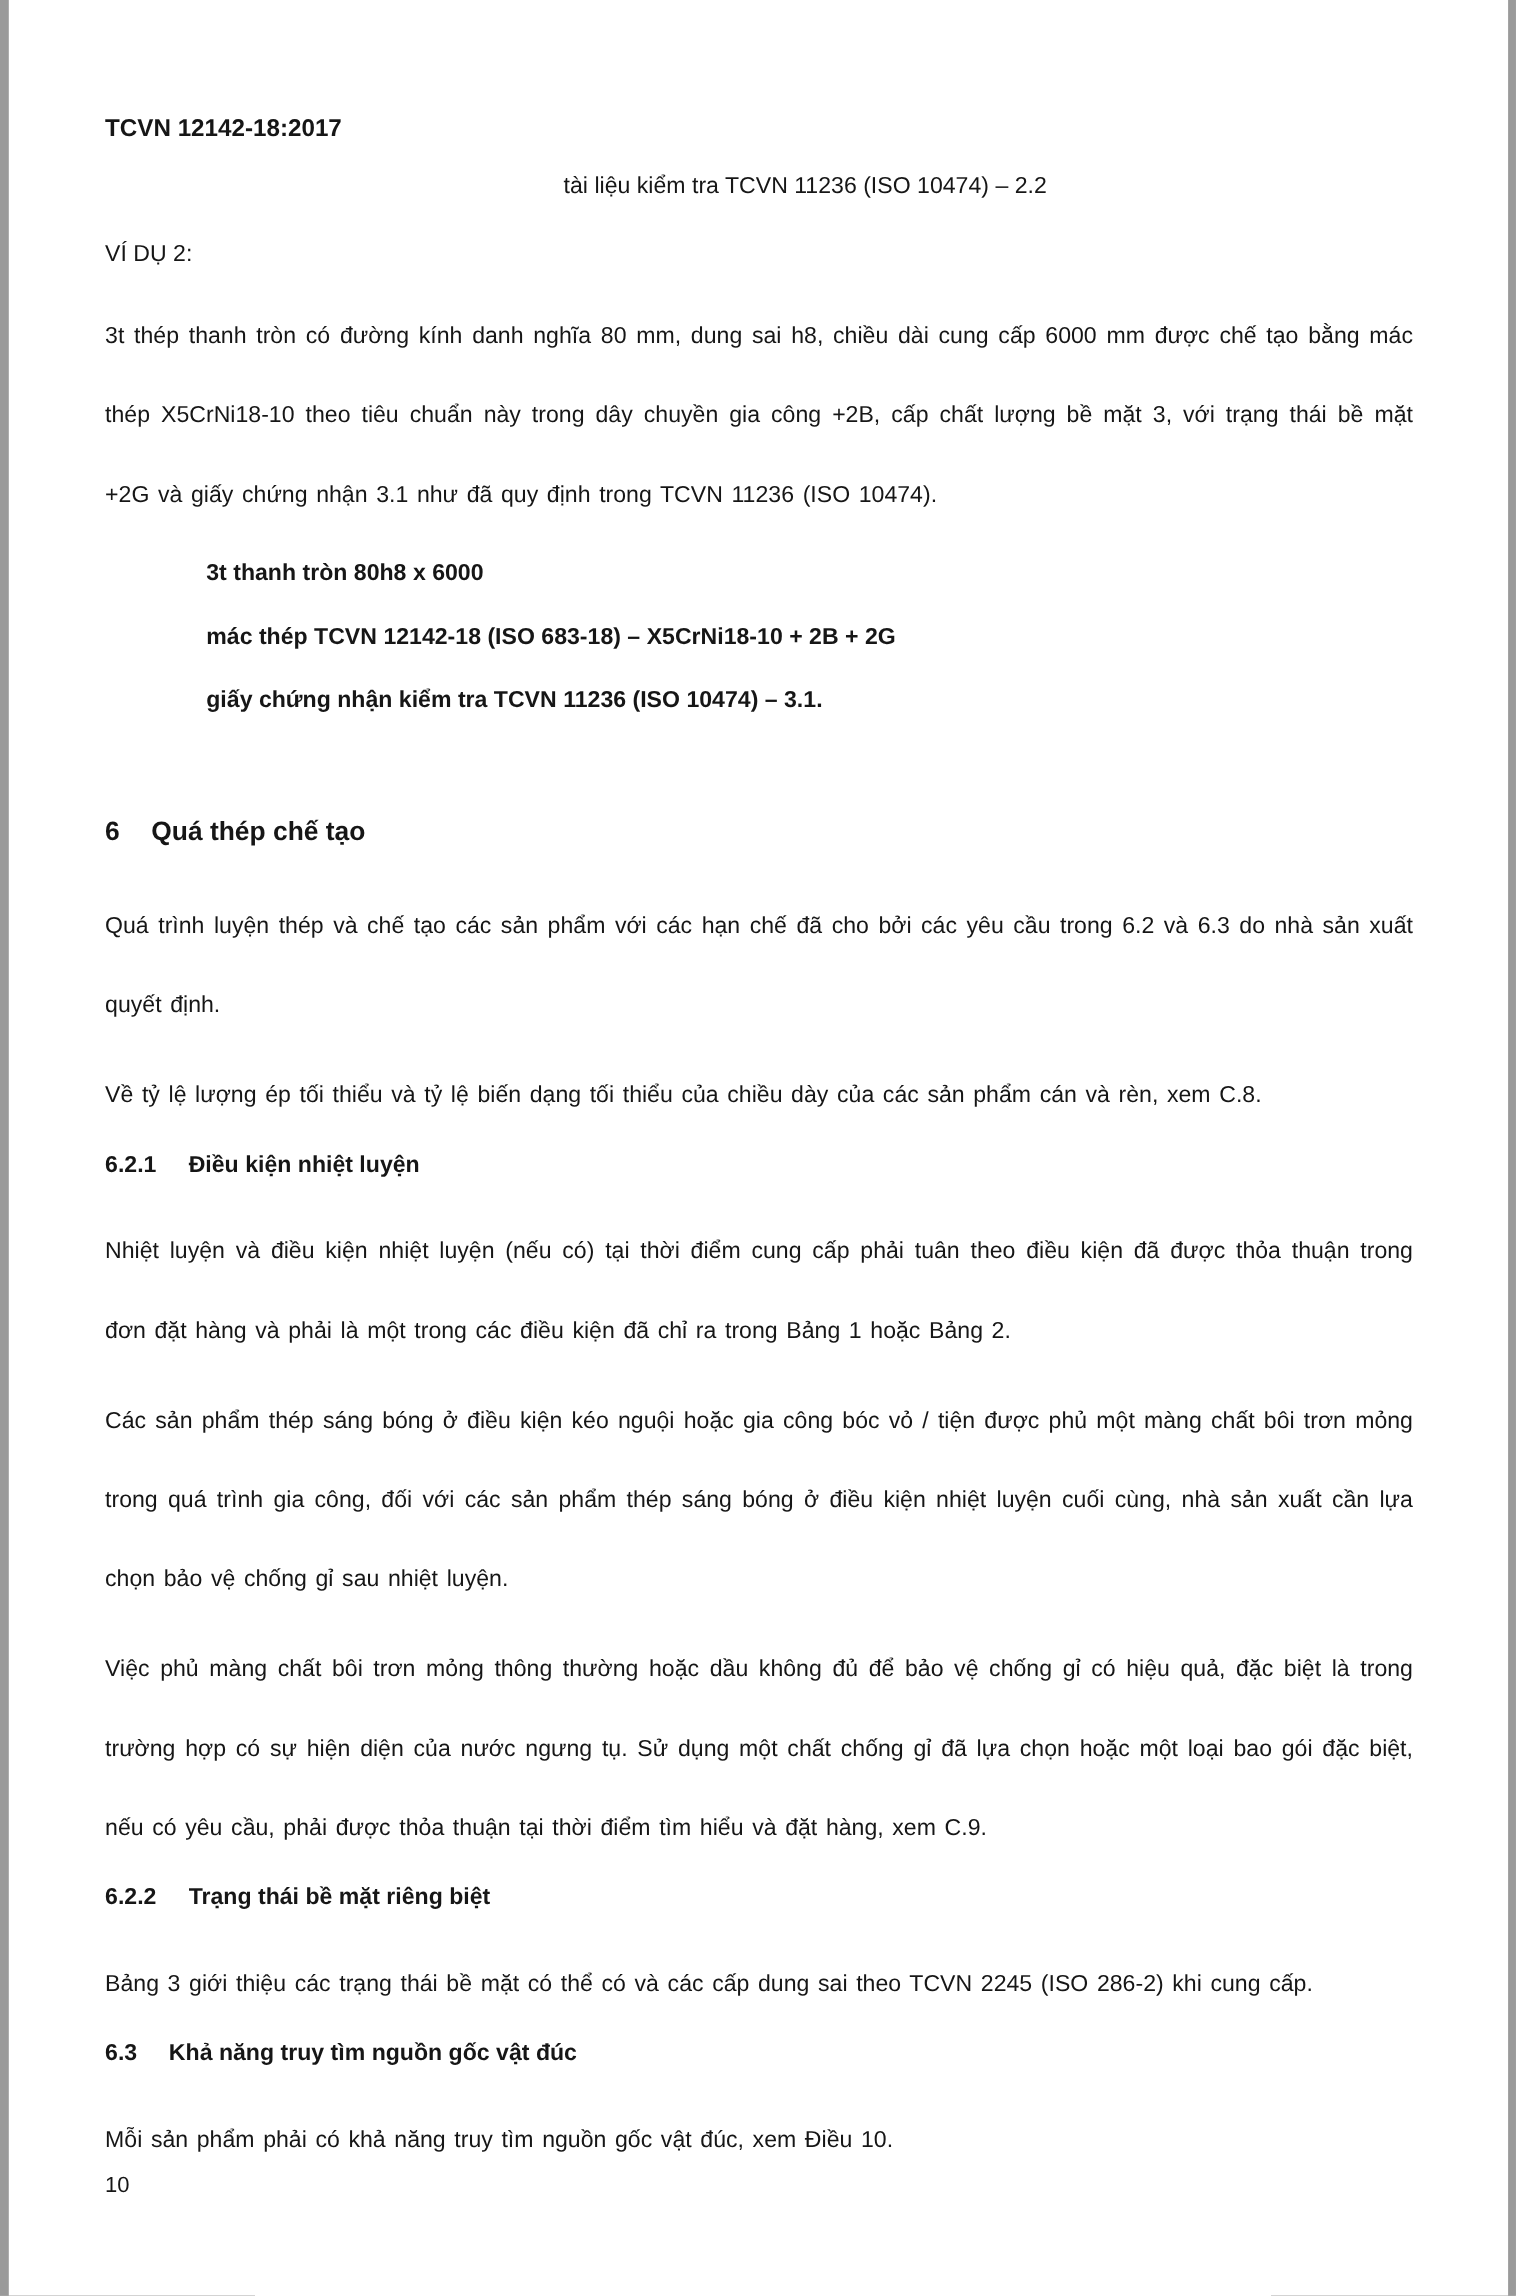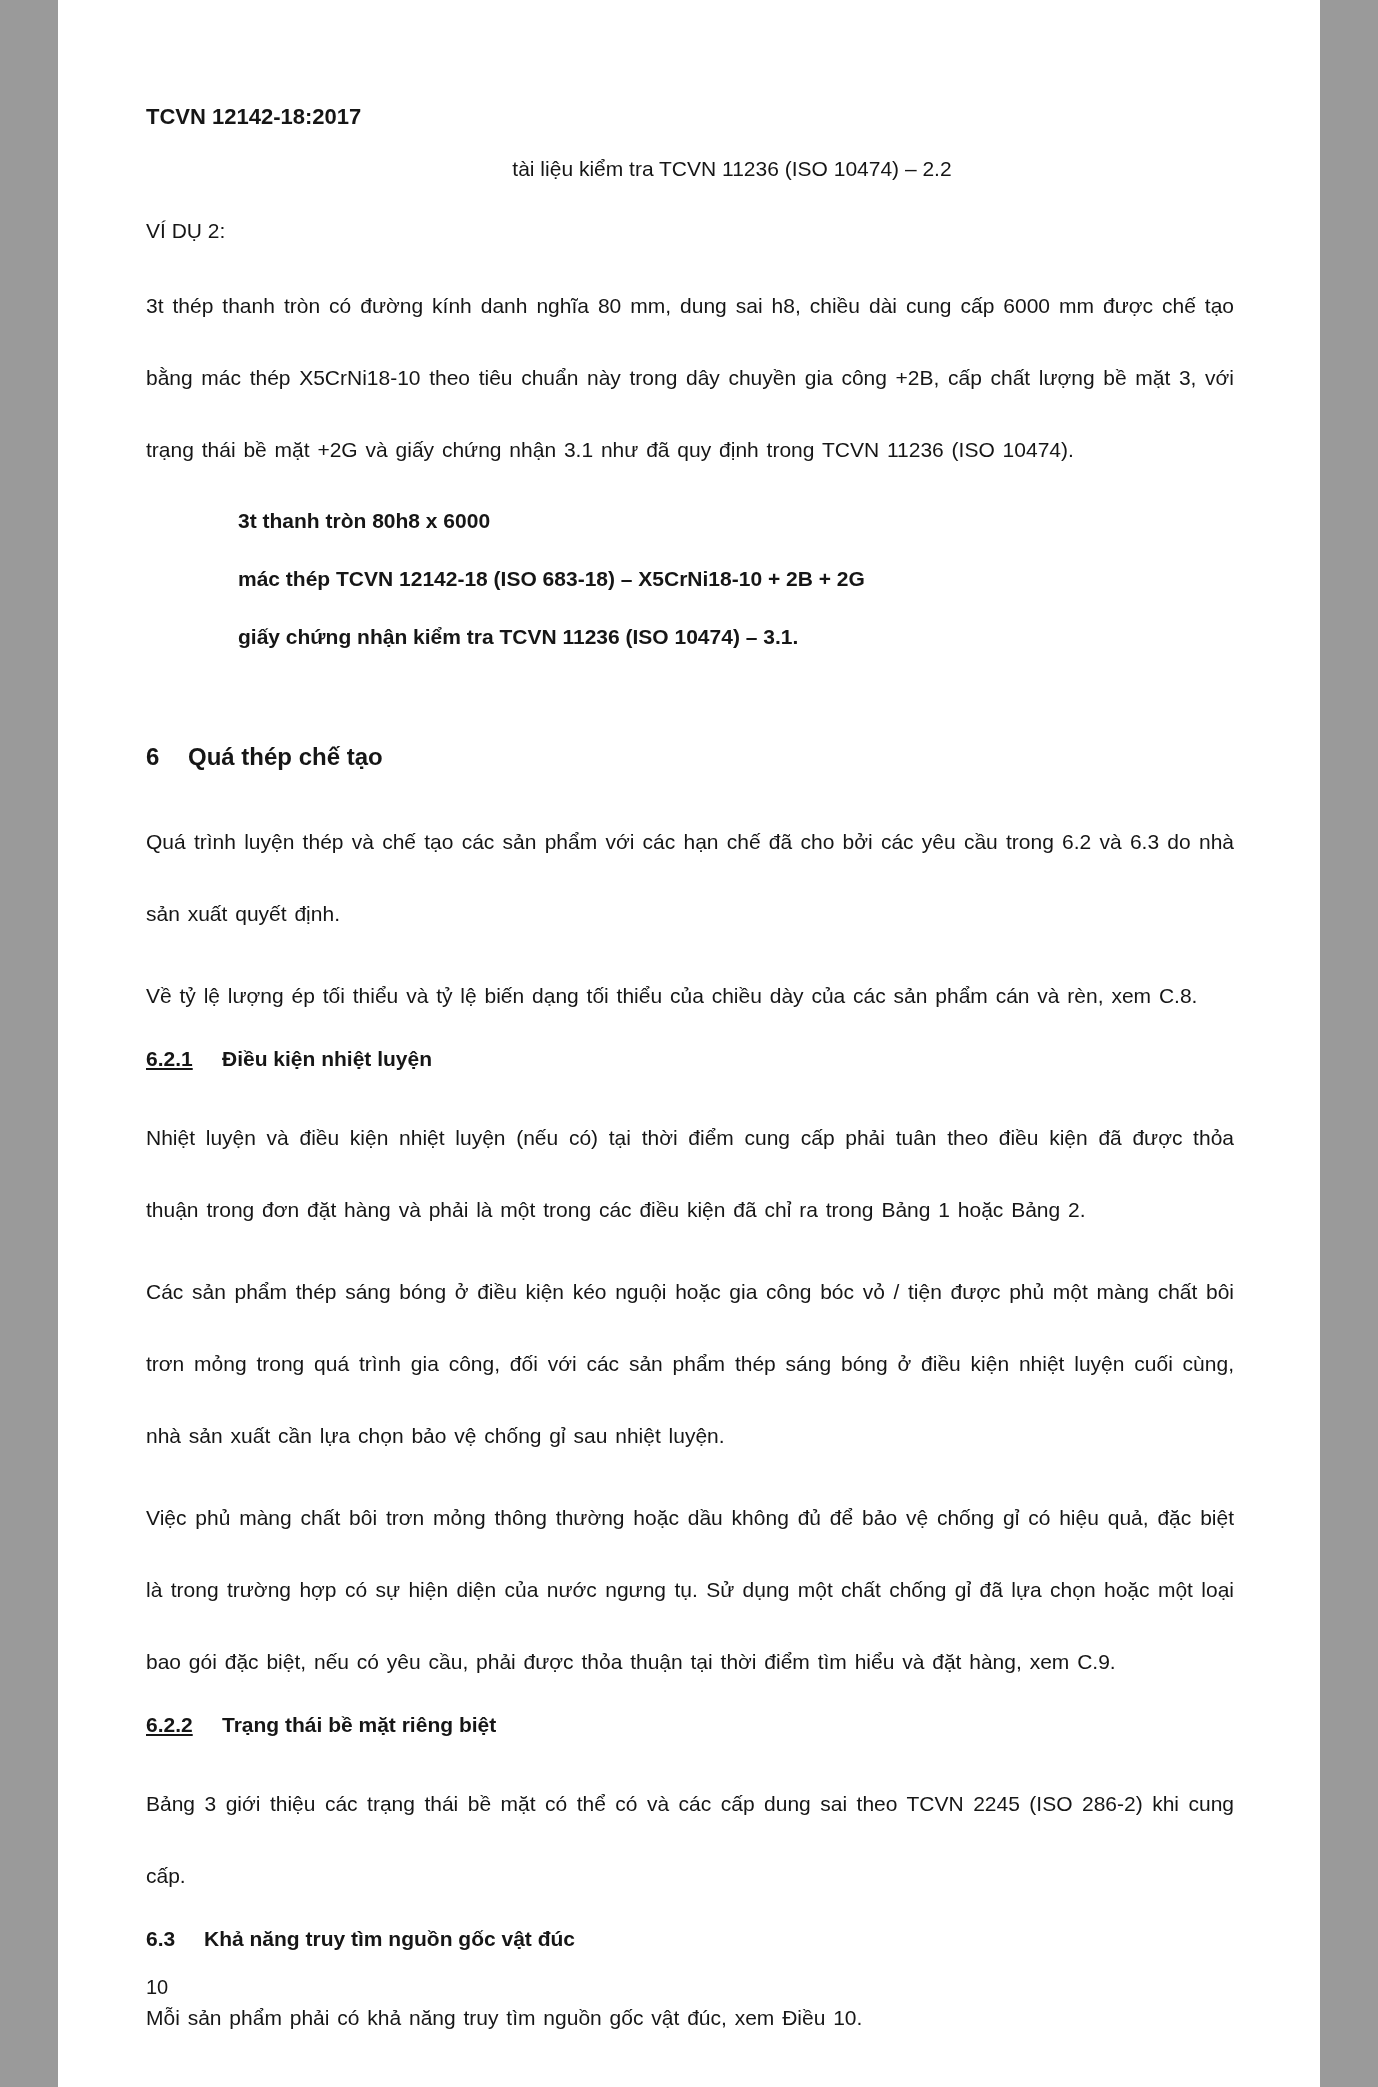--- a/index.html
+++ b/index.html
@@ -2,21 +2,21 @@
 <html lang="vi"><head>
 <meta charset="utf-8">
 <style>
   html, body {
     margin: 0;
     padding: 0;
     background: #9a9a9a;
   }
   .page {
     position: relative;
-    width: 1262px;
+    width: 1363px;
     height: 2087px;
     margin: 0 auto;
     background: #ffffff;
     color: #161616;
     font-family: "Liberation Sans", "DejaVu Sans", sans-serif;
     overflow: hidden;
     box-sizing: border-box;
   }
   .content {
     padding: 104px 86px 0 88px;
@@ -61,21 +61,21 @@
   }
   .h2, .h3 {
     font-size: 21px;
     font-weight: bold;
     line-height: 26px;
     margin: 14px 0 30px 0;
   }
   .sec-num { display: inline-block; }
   .h1 .sec-num { min-width: 42px; }
   .h2 .sec-num { min-width: 58px; }
-  .h3 .sec-num { min-width: 76px; text-decoration: underline; }
+  .h3 .sec-num { min-width: 76px; }
 
   .page-number {
     position: absolute;
     left: 88px;
     top: 1975px;
     font-size: 20px;
     line-height: 24px;
     text-align: right;
   }
 </style>

